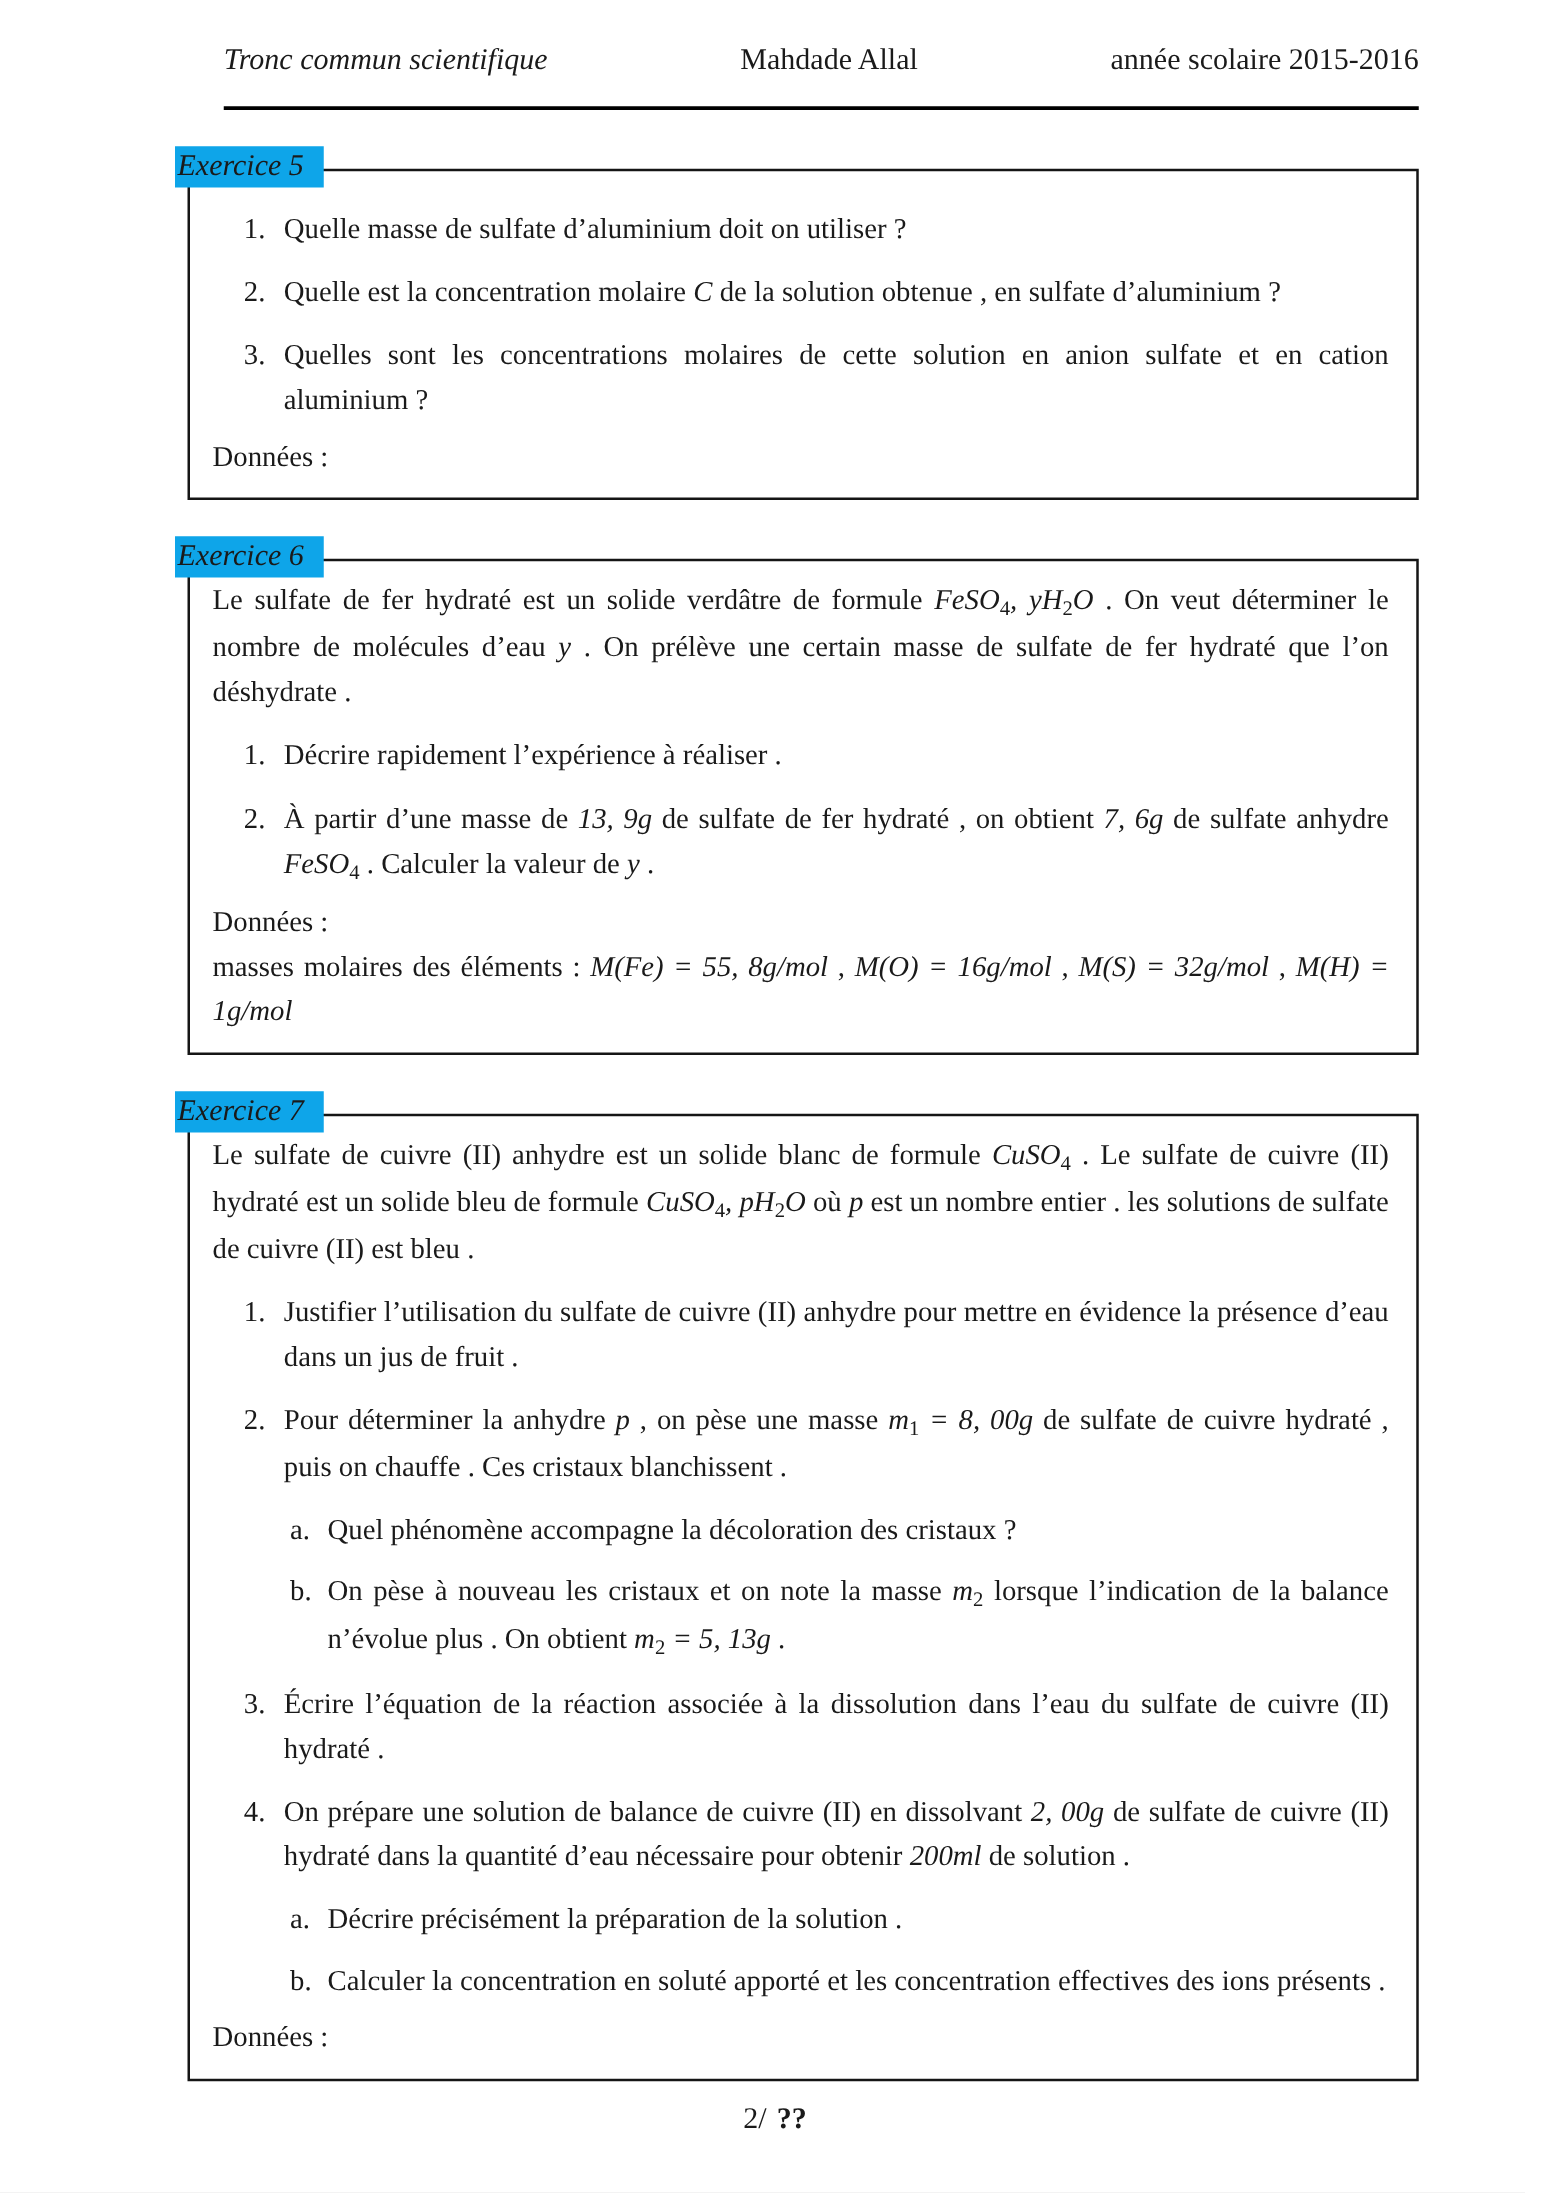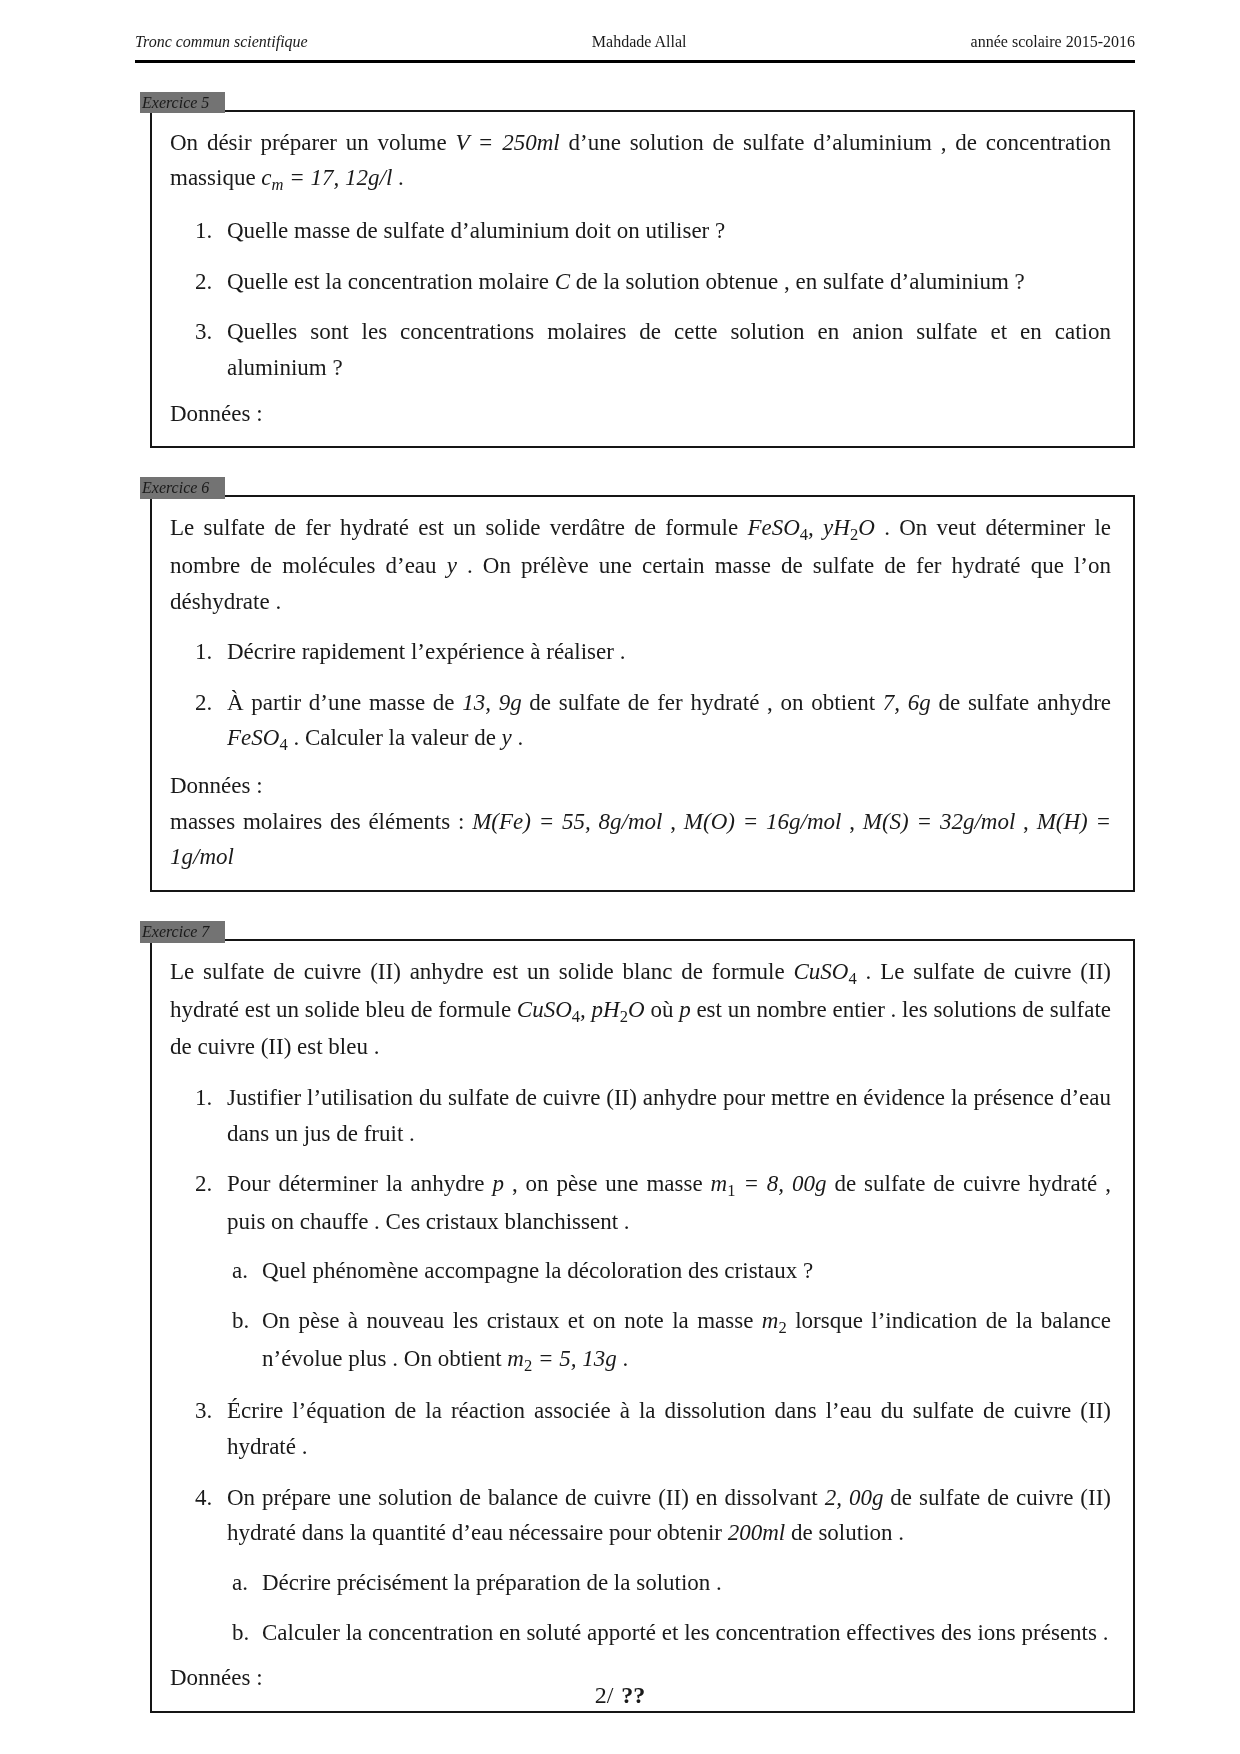--- a/index.html
+++ b/index.html
@@ -11,29 +11,29 @@
     font-family:"Liberation Serif","DejaVu Serif",serif;
     font-size:23px;
     line-height:1.55;
     overflow:hidden;
     margin:0 auto;
   }
   .content{position:absolute;left:135px;top:30px;width:1000px;}
   .header{
     display:flex;justify-content:space-between;align-items:baseline;
     border-bottom:3px solid #000;
-    padding-bottom:5px;font-size:16px;
+    padding-bottom:18px;font-size:24px;margin-left:44px;
   }
   .header .course{font-style:italic;}
   .exercise{position:relative;margin-left:15px;margin-top:47px;}
   .ex-title{
     position:absolute;top:-18px;left:-10px;
-    background:#737373;
+    background:#0ea5e9;
     padding:0 16px 0 2px;
-    font-style:italic;font-size:16px;line-height:1.35;
+    font-style:italic;font-size:24px;line-height:1.35;
     white-space:nowrap;
   }
   .ex-box{border:2px solid #151515;padding:13px 22px 15px 18px;}
   .intro{text-align:justify;}
   .item{display:flex;margin:15px 0 0 25px;}
   .inum{flex:none;width:32px;}
   .itext{flex:1;text-align:justify;}
   .subitem{display:flex;margin:14px 0 0 62px;}
   .snum{flex:none;width:30px;}
   .stext{flex:1;text-align:justify;}
@@ -56,21 +56,20 @@
 
     <div class="header">
       <span class="course">Tronc commun scientifique</span>
       <span class="author">Mahdade Allal</span>
       <span class="year">année scolaire 2015-2016</span>
     </div>
 
     <div class="exercise">
       <div class="ex-title">Exercice 5</div>
       <div class="ex-box">
-        <div class="intro"><span>On désir préparer un volume </span><span class="seg-m">V = 250ml</span><span> d’une solution de sulfate d’aluminium , de concentration massique </span><span class="seg-m">c</span><span class="seg-si">m</span><span class="seg-m"> = 17, 12g/l</span><span> .</span></div>
         <div class="item">
           <div class="inum">1.</div>
           <div class="itext"><span>Quelle masse de sulfate d’aluminium doit on utiliser ?</span></div>
         </div>
         <div class="item">
           <div class="inum">2.</div>
           <div class="itext"><span>Quelle est la concentration molaire </span><span class="seg-m">C</span><span> de la solution obtenue , en sulfate d’aluminium ?</span></div>
         </div>
         <div class="item">
           <div class="inum">3.</div>

